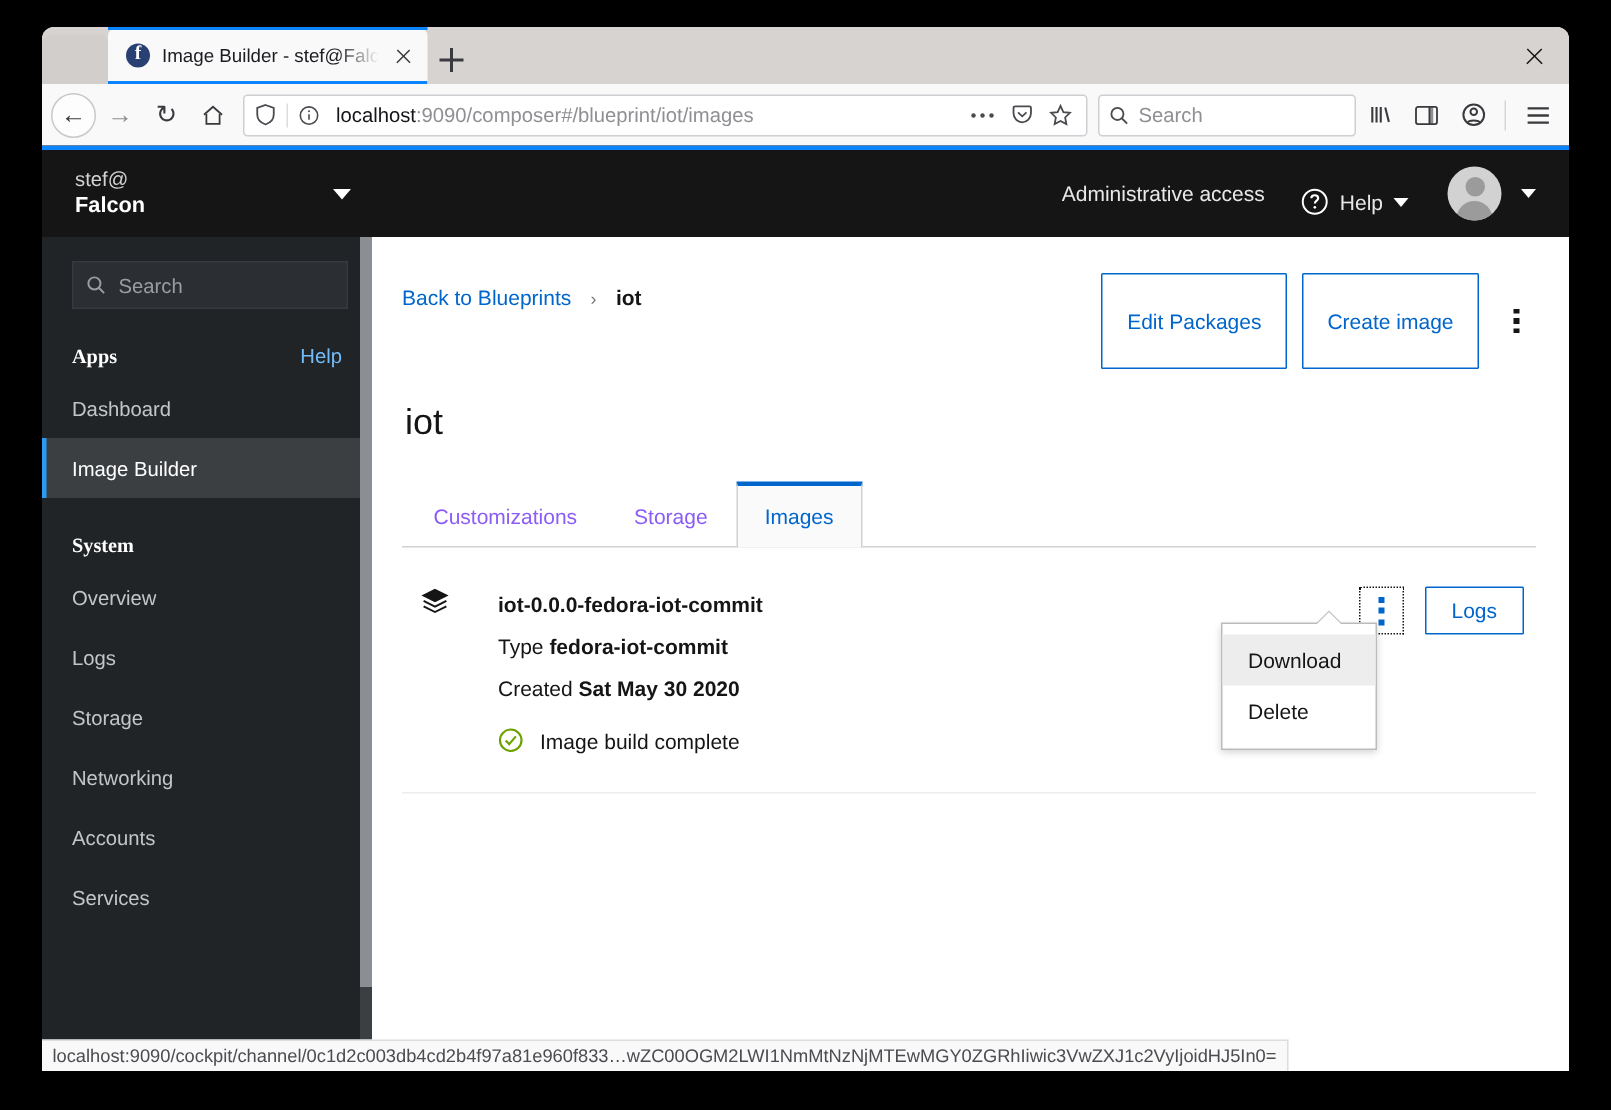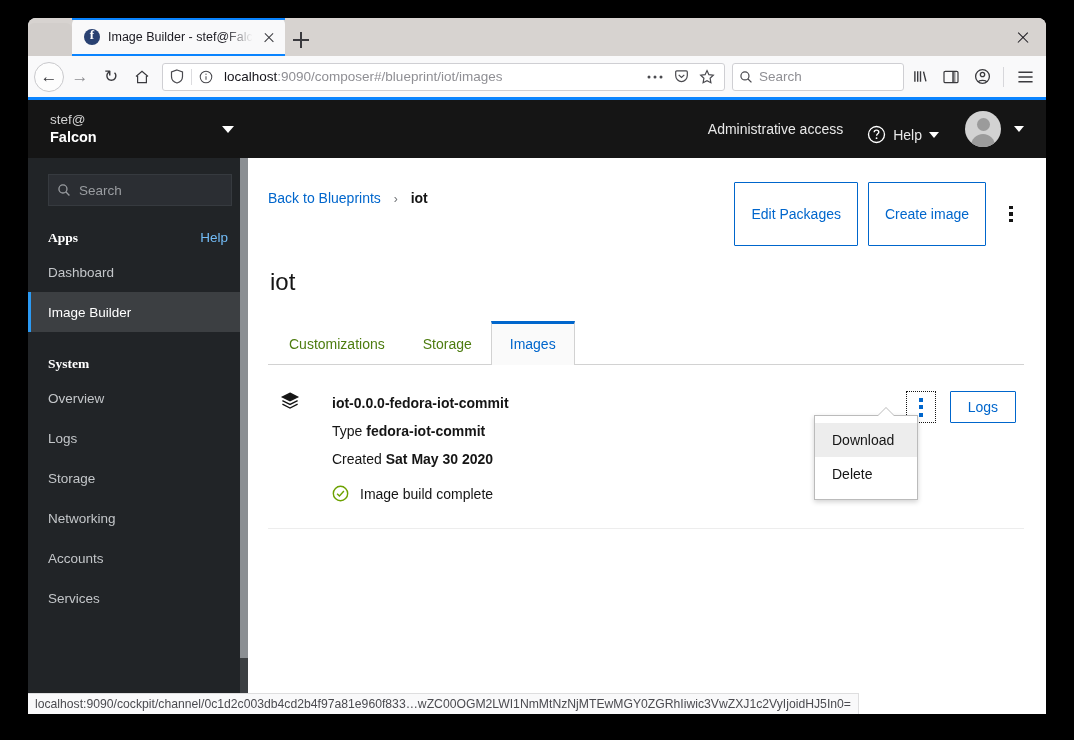--- a/index.html
+++ b/index.html
@@ -329,21 +329,21 @@
     margin: 22px 0 0 2px;
   }
 
   #tabs {
     display: flex;
     margin-top: 24px;
     border-bottom: 1px solid #d2d2d2;
     padding-left: 2px;
   }
   .tab {
-    font-size: 14px; color: #4d7c0f;
+    font-size: 14px; color: #8b5cf6;
     padding: 14px 18px 13px 18px;
     position: relative;
     border: 1px solid transparent;
     border-bottom: none;
     top: 1px;
   }
   .tab.active {
     color: #06c;
     background: #fafafa;
     border-color: #d2d2d2;

